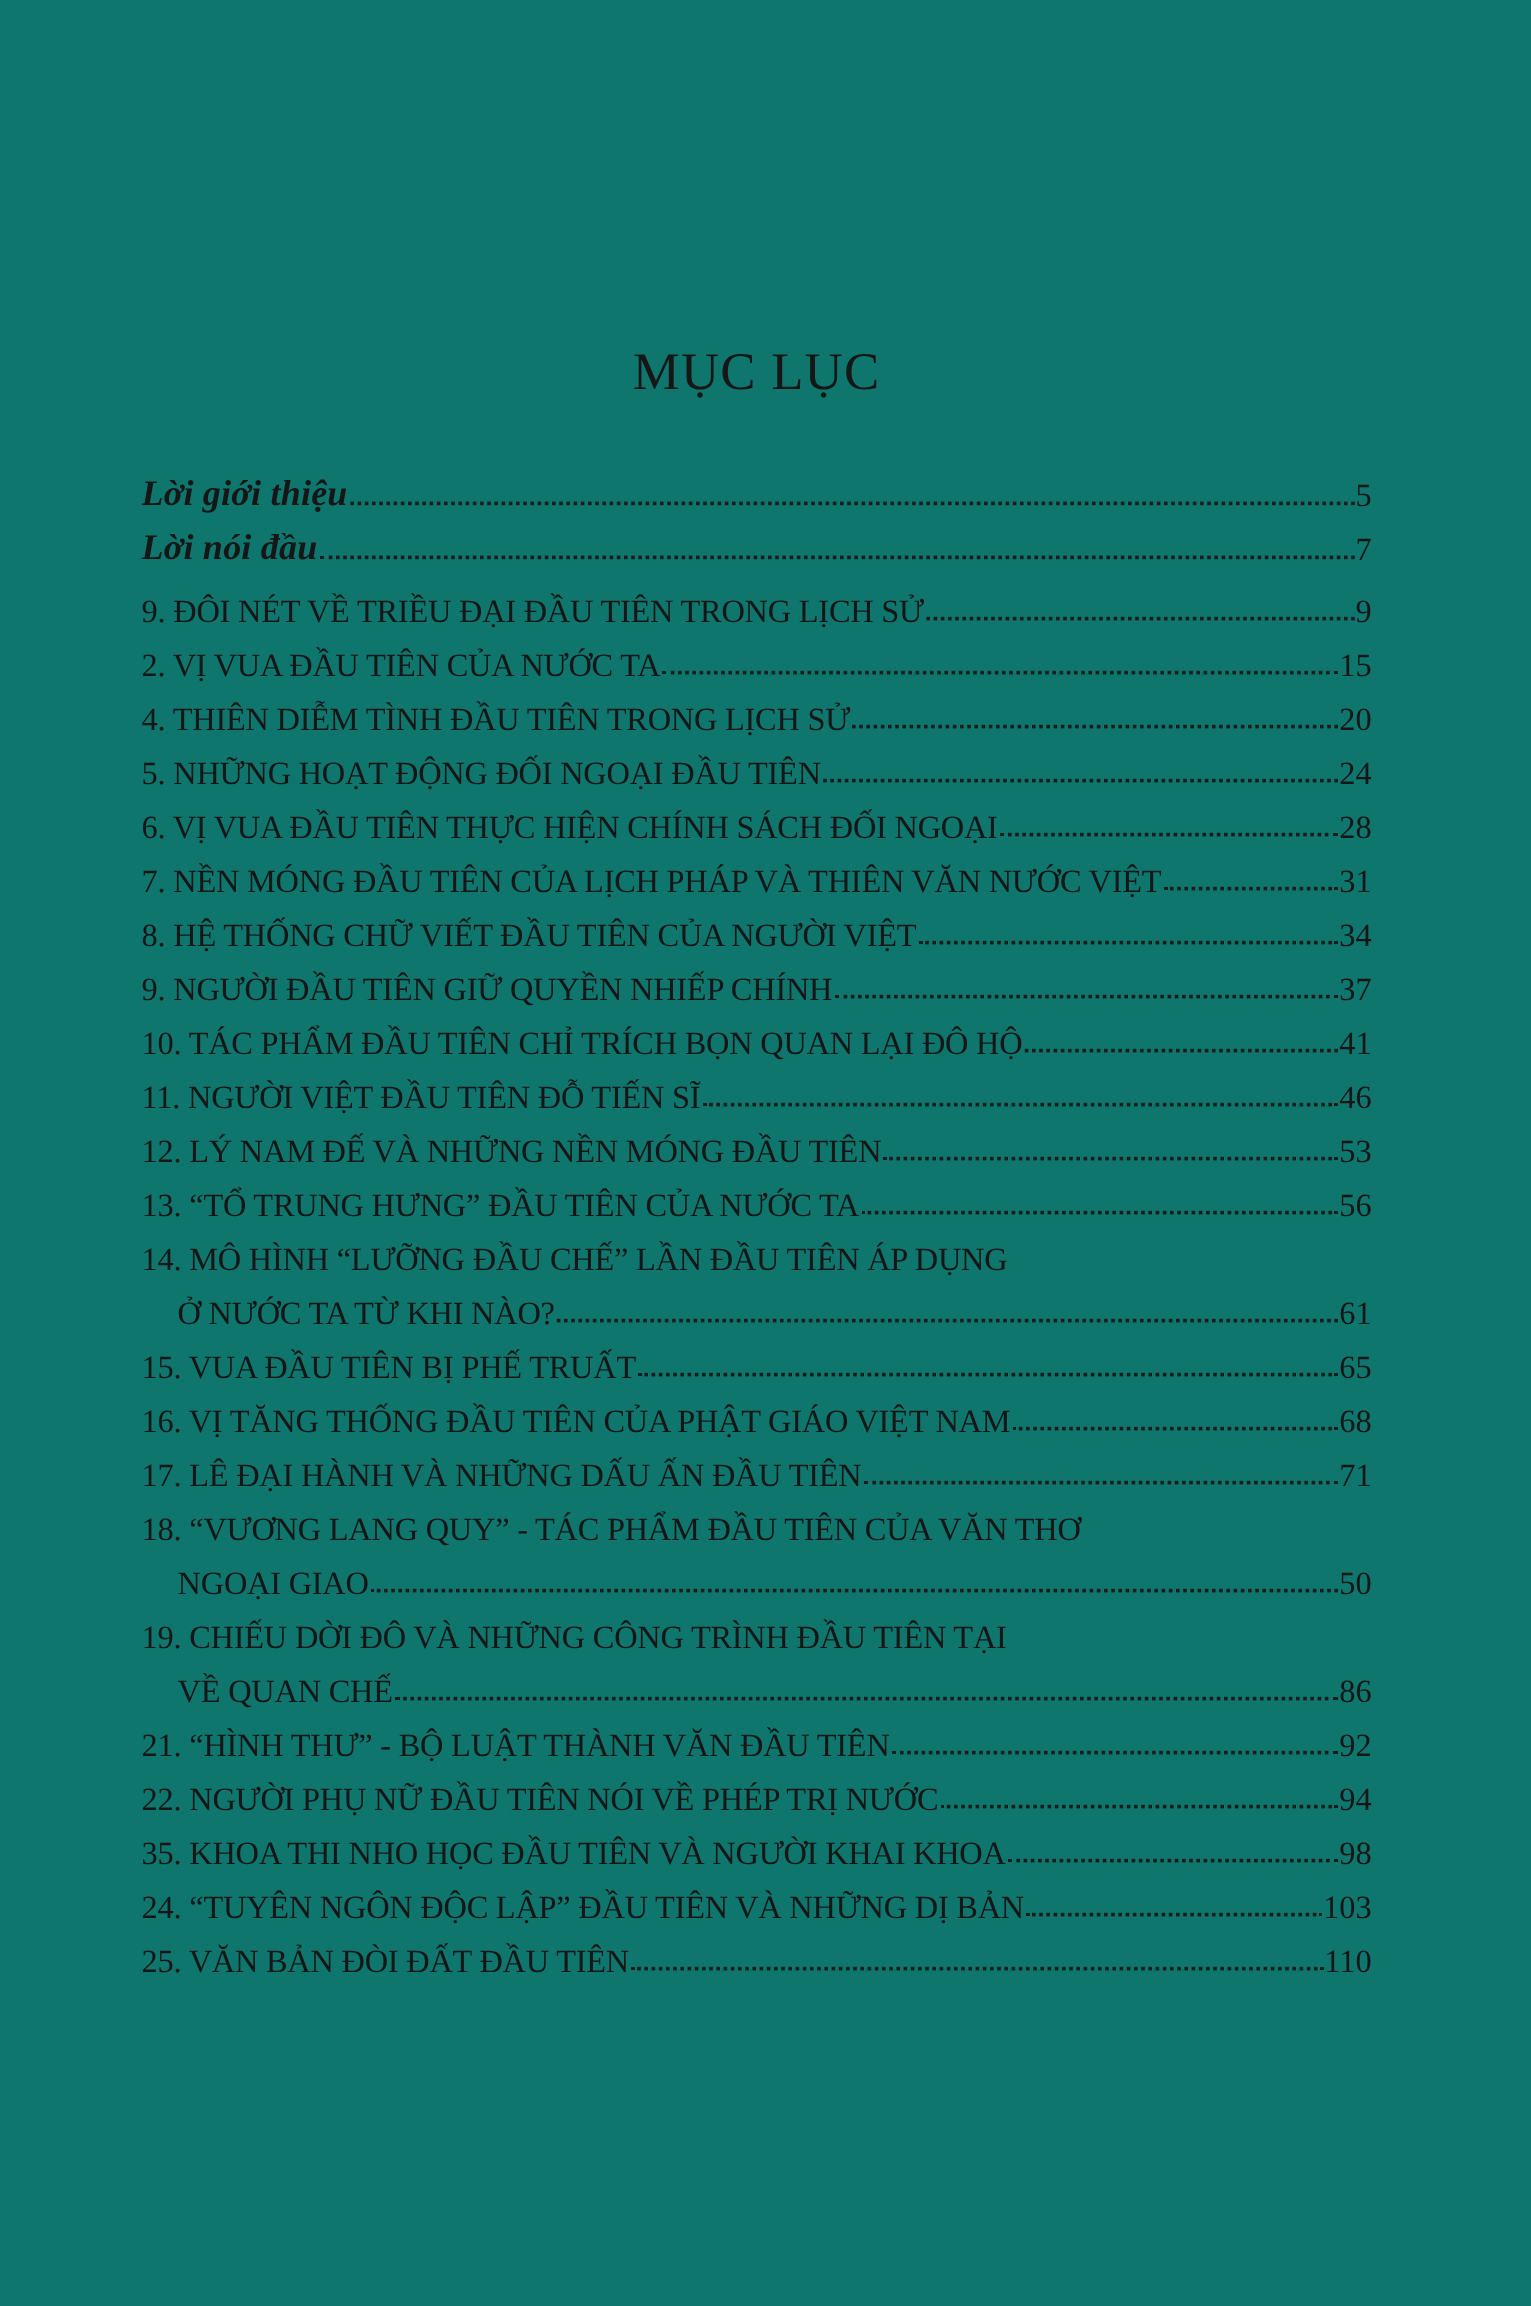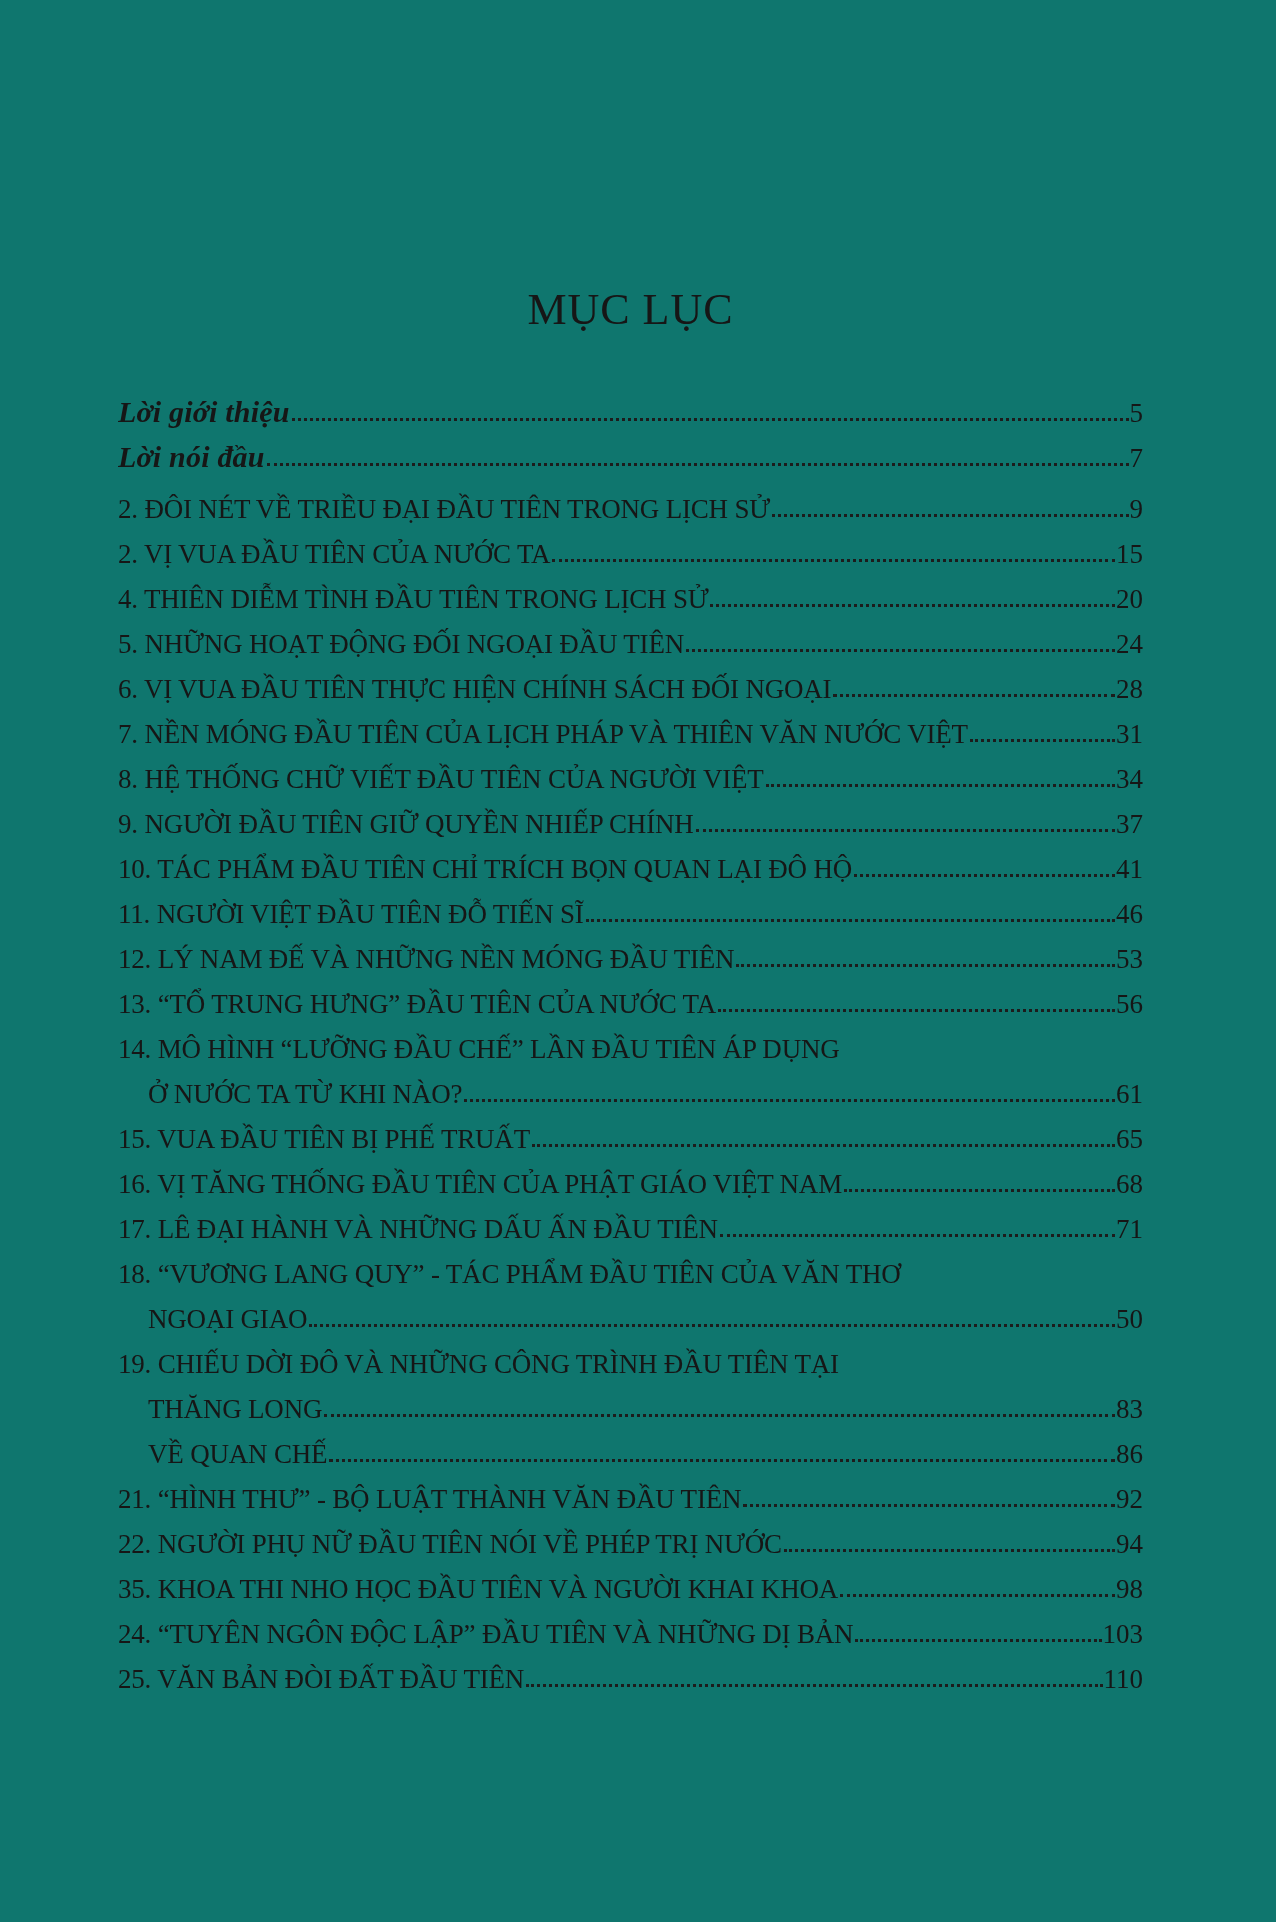--- a/index.html
+++ b/index.html
@@ -79,21 +79,21 @@
         </div>
         <div class="row">
           <span class="intro-label">Lời nói đầu</span>
           <span class="leader"></span>
           <span class="pagenum">7</span>
         </div>
       </div>
     <div class="entries">
         <div class="entry">
           <div class="row">
-            <span class="entry-label">2. ĐÔI NÉT VỀ TRIỀU ĐẠI ĐẦU TIÊN TRONG LỊCH SỬ</span>
+            <span class="entry-label">9. ĐÔI NÉT VỀ TRIỀU ĐẠI ĐẦU TIÊN TRONG LỊCH SỬ</span>
             <span class="leader"></span>
             <span class="pagenum">9</span>
           </div>
         </div>
         <div class="entry">
           <div class="row">
             <span class="entry-label">2. VỊ VUA ĐẦU TIÊN CỦA NƯỚC TA</span>
             <span class="leader"></span>
             <span class="pagenum">15</span>
           </div>
@@ -205,25 +205,20 @@
           </div>
           <div class="row cont">
             <span class="entry-label">NGOẠI GIAO</span>
             <span class="leader"></span>
             <span class="pagenum">50</span>
           </div>
         </div>
         <div class="entry">
           <div class="row">
             <span class="entry-label">19. CHIẾU DỜI ĐÔ VÀ NHỮNG CÔNG TRÌNH ĐẦU TIÊN TẠI</span>
-          </div>
-          <div class="row cont">
-            <span class="entry-label">THĂNG LONG</span>
-            <span class="leader"></span>
-            <span class="pagenum">83</span>
           </div>
         </div>
         <div class="entry">
           <div class="row cont">
             <span class="entry-label">VỀ QUAN CHẾ</span>
             <span class="leader"></span>
             <span class="pagenum">86</span>
           </div>
         </div>
         <div class="entry">

